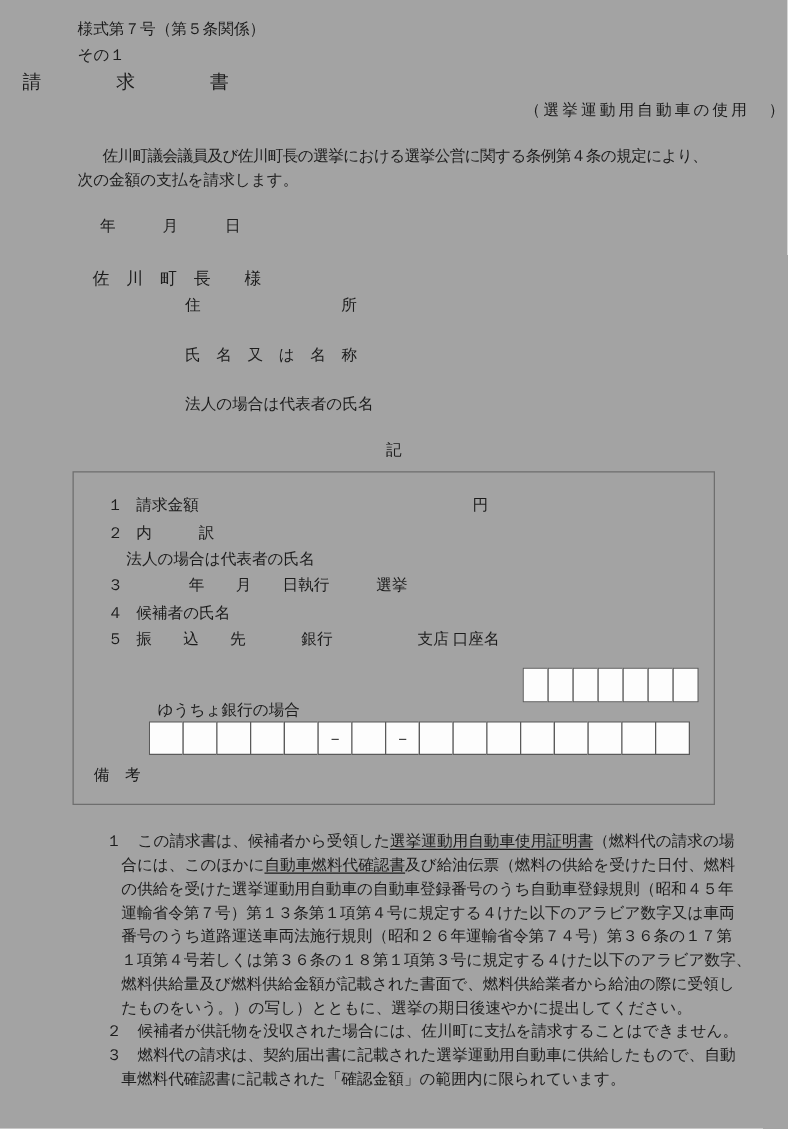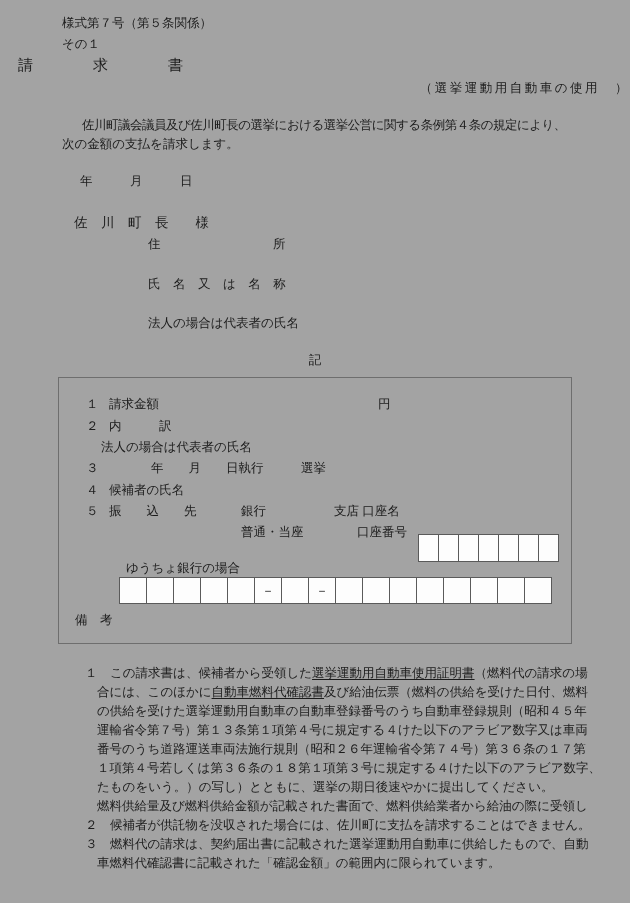--- a/index.html
+++ b/index.html
@@ -122,24 +122,20 @@
       <span class="at pos-num">４</span>
       <span class="at pos-lbl">候補者の氏名</span>
     </div>
 
     <div class="cb-row r5">
       <span class="at pos-num">５</span>
       <span class="at pos-lbl">振　　込　　先</span>
       <span class="at pos-bank">銀行</span>
       <span class="at pos-branch">支店 口座名</span>
     </div>
-    <div class="cb-row r5b">
-      <span class="at pos-atype">普通・当座</span>
-      <span class="at pos-anum">口座番号</span>
-    </div>
 
     <div class="account-cells">
       <span class="cell"></span>
       <span class="cell"></span>
       <span class="cell"></span>
       <span class="cell"></span>
       <span class="cell"></span>
       <span class="cell"></span>
       <span class="cell"></span>
     </div>
@@ -169,20 +165,20 @@
 
   <div class="t remarks-heading">備　考</div>
 
   <div class="remarks">
     <div class="rline"><span>１　この請求書は、候補者から受領した</span><span class="u">選挙運動用自動車使用証明書</span><span>（燃料代の請求の場</span></div>
     <div class="rline cont"><span>合には、このほかに</span><span class="u">自動車燃料代確認書</span><span>及び給油伝票（燃料の供給を受けた日付、燃料</span></div>
     <div class="rline cont"><span>の供給を受けた選挙運動用自動車の自動車登録番号のうち自動車登録規則（昭和４５年</span><span class="u"></span><span></span></div>
     <div class="rline cont"><span>運輸省令第７号）第１３条第１項第４号に規定する４けた以下のアラビア数字又は車両</span><span class="u"></span><span></span></div>
     <div class="rline cont"><span>番号のうち道路運送車両法施行規則（昭和２６年運輸省令第７４号）第３６条の１７第</span><span class="u"></span><span></span></div>
     <div class="rline cont"><span>１項第４号若しくは第３６条の１８第１項第３号に規定する４けた以下のアラビア数字、</span><span class="u"></span><span></span></div>
+    <div class="rline cont"><span>燃料供給量及び燃料供給金額が記載された書面で、燃料供給業者から給油の際に受領し</span><span class="u"></span><span></span></div>
     <div class="rline cont"><span>たものをいう。）の写し）とともに、選挙の期日後速やかに提出してください。</span><span class="u"></span><span></span></div>
-    <div class="rline cont"><span>燃料供給量及び燃料供給金額が記載された書面で、燃料供給業者から給油の際に受領し</span><span class="u"></span><span></span></div>
     <div class="rline"><span>２　候補者が供託物を没収された場合には、佐川町に支払を請求することはできません。</span><span class="u"></span><span></span></div>
     <div class="rline"><span>３　燃料代の請求は、契約届出書に記載された選挙運動用自動車に供給したもので、自動</span><span class="u"></span><span></span></div>
     <div class="rline cont"><span>車燃料代確認書に記載された「確認金額」の範囲内に限られています。</span><span class="u"></span><span></span></div>
   </div>
 
 </div>
 
 </body></html>

